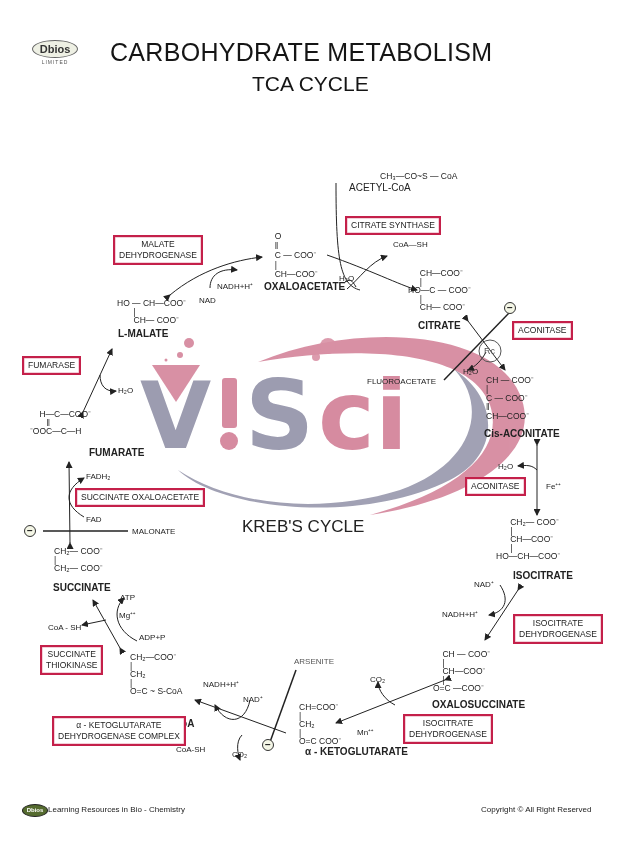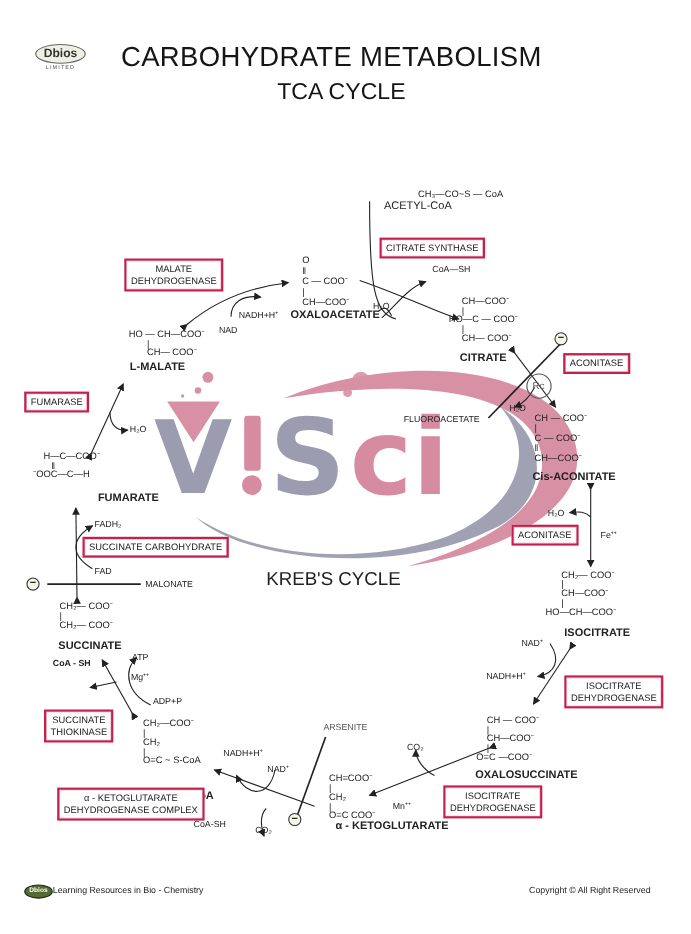--- a/index.html
+++ b/index.html
@@ -182,21 +182,21 @@
   <div>DEHYDROGENASE</div>
 </div>
 <div class="abs enzyme" style="left:52px;top:716px;">
   <div>α - KETOGLUTARATE</div>
   <div>DEHYDROGENASE COMPLEX</div>
 </div>
 <div class="abs enzyme" style="left:40px;top:645px;">
   <div>SUCCINATE</div>
   <div>THIOKINASE</div>
 </div>
-<div class="abs enzyme" style="left:75px;top:488px;">SUCCINATE CARBOHYDRATE</div>
+<div class="abs enzyme" style="left:75px;top:488px;">SUCCINATE OXALOACETATE</div>
 <div class="abs enzyme" style="left:22px;top:356px;">FUMARASE</div>
 <div class="abs enzyme" style="left:113px;top:235px;">
   <div>MALATE</div>
   <div>DEHYDROGENASE</div>
 </div>
 
 <div class="abs small" style="left:393px;top:240px;">CoA—SH</div>
 <div class="abs small" style="left:339px;top:274px;">H₂O</div>
 <div class="abs small" style="left:217px;top:280px;">NADH+H⁺</div>
 <div class="abs small" style="left:199px;top:296px;">NAD</div>
@@ -208,21 +208,21 @@
 <div class="abs small" style="left:442px;top:608px;">NADH+H⁺</div>
 <div class="abs small" style="left:370px;top:675px;">CO₂</div>
 <div class="abs small" style="left:357px;top:726px;">Mn⁺⁺</div>
 <div class="abs small" style="left:203px;top:678px;">NADH+H⁺</div>
 <div class="abs small" style="left:243px;top:693px;">NAD⁺</div>
 <div class="abs small" style="left:176px;top:745px;">CoA-SH</div>
 <div class="abs small" style="left:232px;top:750px;">CO₂</div>
 <div class="abs small" style="left:120px;top:593px;">ATP</div>
 <div class="abs small" style="left:119px;top:609px;">Mg⁺⁺</div>
 <div class="abs small" style="left:139px;top:633px;">ADP+P</div>
-<div class="abs small" style="left:48px;top:598px;font-weight:bold;">CoA - SH</div>
+<div class="abs small" style="left:48px;top:623px;">CoA - SH</div>
 <div class="abs small" style="left:86px;top:472px;">FADH₂</div>
 <div class="abs small" style="left:86px;top:515px;">FAD</div>
 
 <div class="abs inhib" style="left:504px;top:302px;">−</div>
 <div class="abs small" style="left:367px;top:377px;">FLUOROACETATE</div>
 <div class="abs small" style="left:484px;top:346px;font-size:9px;color:#555;">Rc</div>
 <div class="abs inhib" style="left:24px;top:525px;">−</div>
 <div class="abs small" style="left:132px;top:527px;">MALONATE</div>
 <div class="abs inhib" style="left:262px;top:739px;">−</div>
 <div class="abs small" style="left:294px;top:657px;color:#555;">ARSENITE</div>

